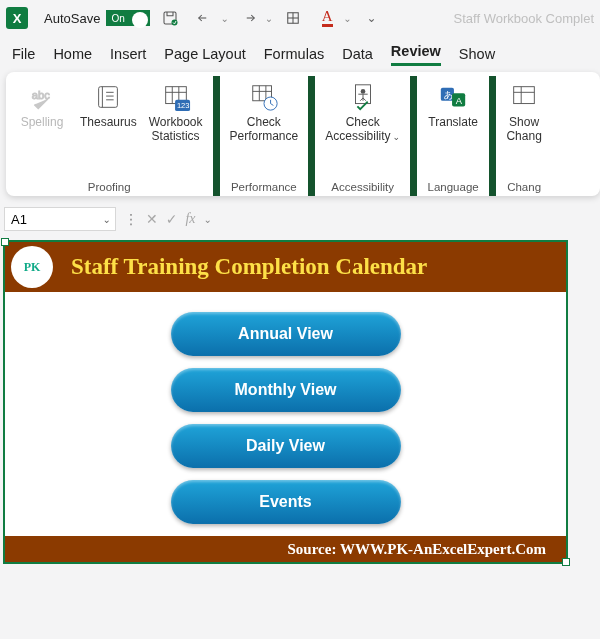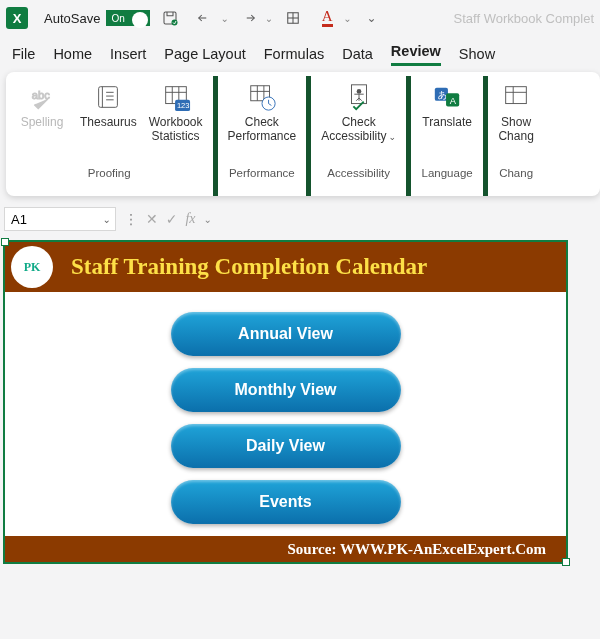--- a/index.html
+++ b/index.html
@@ -18,30 +18,30 @@
   .qat-sep { color:#888; font-size:10px; margin-left:-4px; }
   .doc-title { margin-left: auto; color: #bfbfbf; font-size: 13px; white-space: nowrap; overflow: hidden; }
 
   
   .tabs { height: 30px; display: flex; align-items: flex-end; gap: 18px; padding: 0 16px 0 12px; }
   .tab { font-size: 14.5px; color: #222; padding-bottom: 4px; cursor: pointer; }
   .tab.active { font-weight: 600; border-bottom: 3px solid #107c41; }
 
   
   .ribbon { background: #fff; height: 124px; border-radius: 8px; margin: 6px 0 0 6px; box-shadow: 0 2px 6px rgba(0,0,0,0.15); display: flex; padding-top:4px; }
-  .ribbon-group { display: flex; flex-direction: column; align-items: center; border-right: 5px solid #14532d; padding: 2px 6px 0 6px; }
+  .ribbon-group { display: flex; flex-direction: column; align-items: center; border-right: 7px solid #14532d; padding: 2px 6px 0 6px; }
   .ribbon-group:last-child { border-right: none; }
   .group-items { display: flex; flex: 1; align-items: flex-start; gap: 4px; }
   .r-btn { display: flex; flex-direction: column; align-items: center; justify-content: flex-start; width: auto; min-width: 60px; padding: 2px 4px; text-align: center; cursor: pointer; }
   .r-btn .icon { width: 34px; height: 34px; display: flex; align-items: center; justify-content: center; margin-bottom: 2px; }
   .r-btn .icon svg { width: 30px; height: 30px; }
   .r-btn .lbl { font-size: 12px; color: #333; line-height: 1.15; }
   .r-btn.disabled .lbl { color: #b8b8b8; }
   .r-btn.disabled .icon svg * { stroke: #c8c8c8; fill: #c8c8c8; }
-  .group-name { font-size: 11.5px; color: #555; padding-bottom: 17px; }
+  .group-name { font-size: 11.5px; color: #555; padding-bottom: 3px; }
   .drop-arr { font-size: 9px; color:#555; margin-left:2px; }
 
   
   .fx-bar { height: 30px; background: #f4f4f5; display: flex; align-items: center; margin-top: 8px; padding-left: 4px; gap: 4px; }
   .name-box { width: 112px; height: 24px; background: #fff; border: 1px solid #d7d7d7; display: flex; align-items: center; padding: 0 6px; font-size: 13px; position: relative; }
   .name-box .dd { position: absolute; right: 4px; color: #666; font-size: 10px; }
   .fx-sep { color: #888; font-size: 14px; padding: 0 4px; }
   .fx-btns { display: flex; align-items: center; gap: 8px; }
   .fx-btns span { color: #a8a8a8; font-size: 14px; }
   .fx-lbl { font-style: italic; font-family: "Times New Roman", serif; font-size: 15px; color: #555; }

